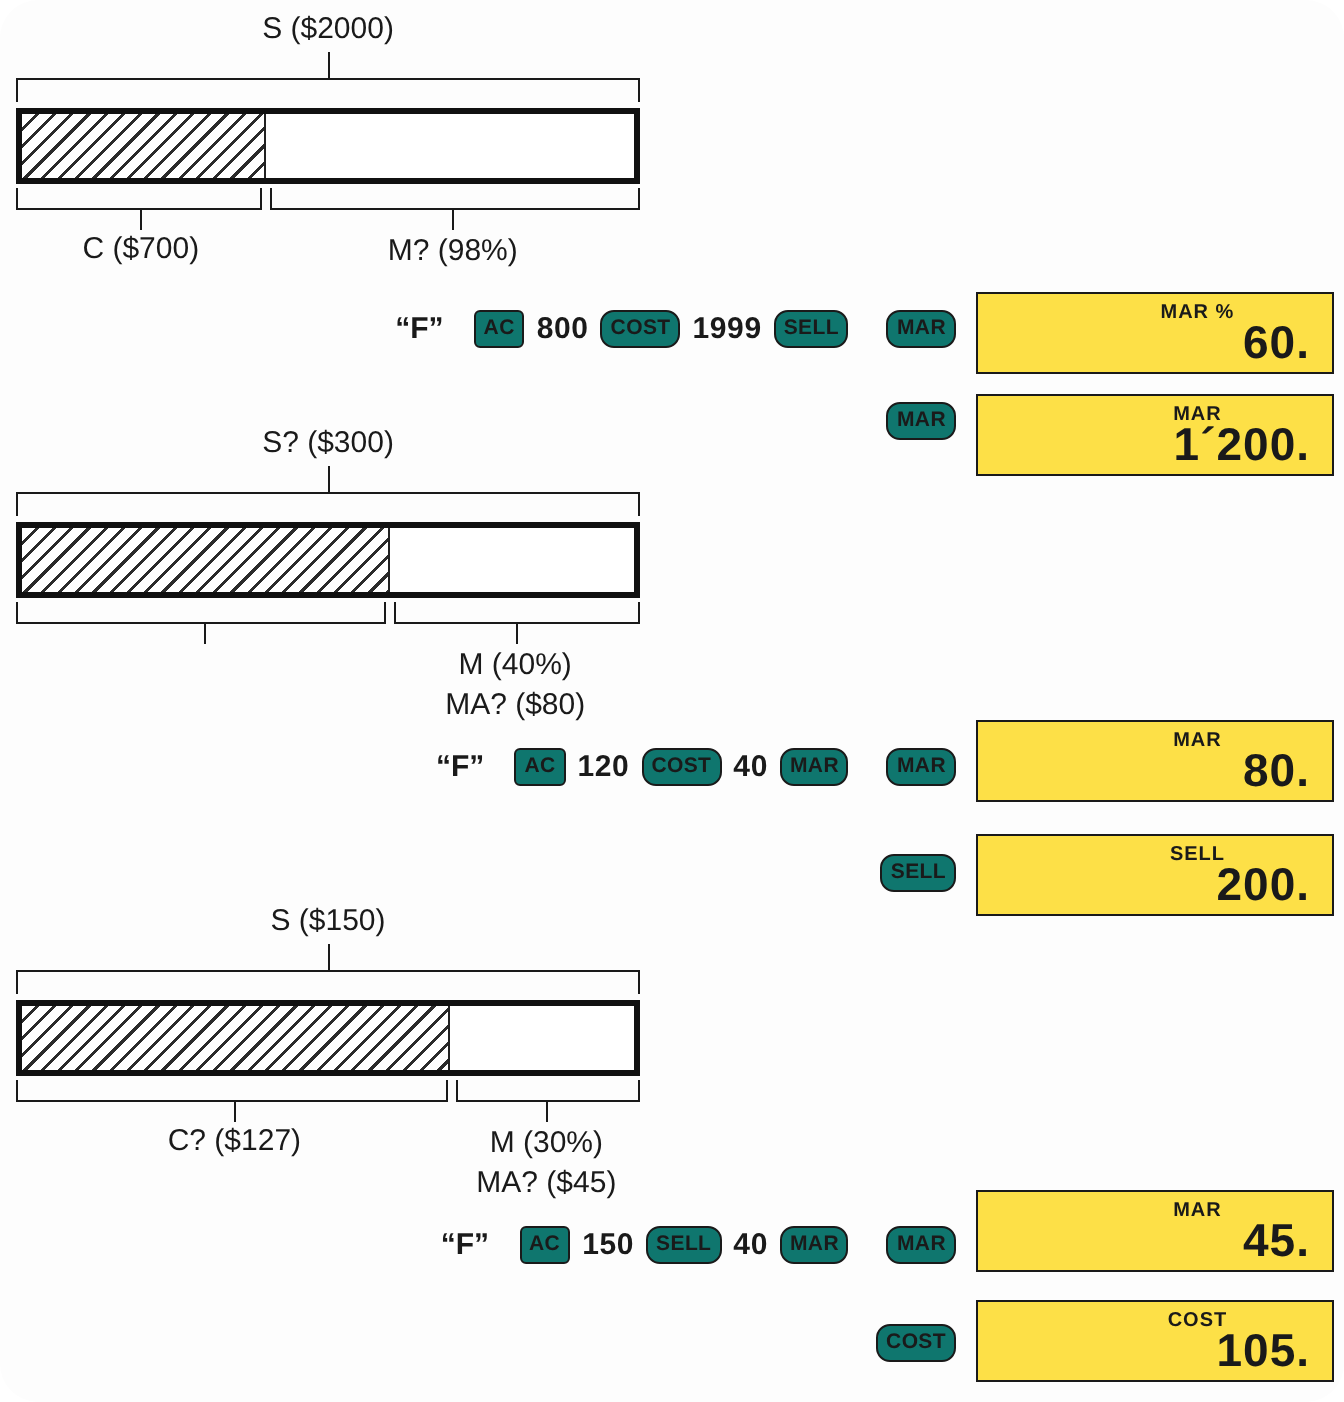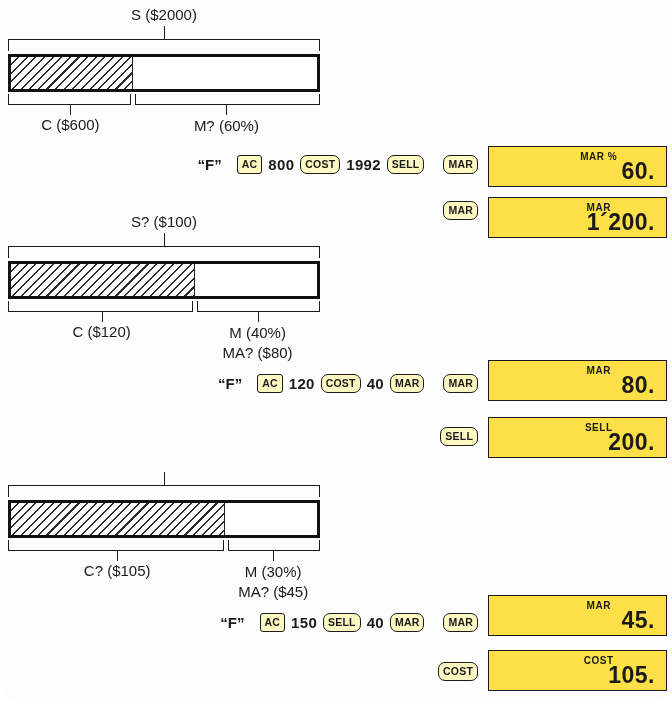--- a/index.html
+++ b/index.html
@@ -61,21 +61,21 @@
 
   
   .seq {
     position:absolute; right:194px; height:22px;
     display:flex; align-items:center; gap:6px; white-space:nowrap;
   }
   .mode { font-weight:bold; font-size:15px; margin-right:9px; }
   .num  { font-weight:bold; font-size:15px; letter-spacing:0.3px;text-align:right; }
   .key {
     display:inline-flex; align-items:center; justify-content:center;
-    border:1.7px solid #1a1a1a; border-radius:7px; background:#fef9c3;
+    border:1.7px solid #1a1a1a; border-radius:7px; background:#0f766e;
     font-weight:bold; font-size:10.5px; letter-spacing:0.2px;
     height:15px; padding:1px 4px; line-height:1;
   }
   .key.sq { border-radius:3px; }
   .gap { width:7px; }
   .key.solo { position:absolute; right:194px; }
 
   
   .display {
     position:absolute; left:488px; width:179px; height:41px;
@@ -101,60 +101,59 @@
     <div class="s-label">S ($2000)</div>
     <div class="tick tick-s"></div>
     <div class="top-bracket"></div>
     <div class="bar">
       <div class="hatch"></div>
     </div>
     <div class="bb-left"></div>
     <div class="bb-right"></div>
     <div class="tick tick-c"></div>
     <div class="tick tick-m"></div>
-    <div class="label-c">C ($600)</div>
+    <div class="label-c">C ($700)</div>
     <div class="label-m">
-      <div>M? (60%)</div>
+      <div>M? (98%)</div>
     </div>
   </div>
 
   <div class="seq" style="top:153px">
     <span class="mode">“F”</span>
     <span class="key sq">AC</span>
     <span class="num">800</span>
     <span class="key">COST</span>
-    <span class="num">1992</span>
+    <span class="num">1999</span>
     <span class="key">SELL</span>
     <span class="gap"></span>
     <span class="key">MAR</span>
   </div>
 
   <div class="display" style="top:146px">
     <span class="ind">MAR %</span>
     <span class="val">60.</span>
   </div>
 
   <span class="key solo" style="top:201px">MAR</span>
   <div class="display" style="top:197px">
     <span class="ind">MAR</span>
     <span class="val">1´200.</span>
   </div>
 
   <div class="diagram" style="top: 213px; --frac: 60;">
-    <div class="s-label">S? ($100)</div>
+    <div class="s-label">S? ($300)</div>
     <div class="tick tick-s"></div>
     <div class="top-bracket"></div>
     <div class="bar">
       <div class="hatch"></div>
     </div>
     <div class="bb-left"></div>
     <div class="bb-right"></div>
     <div class="tick tick-c"></div>
     <div class="tick tick-m"></div>
-    <div class="label-c">C ($120)</div>
     <div class="label-m">
       <div>M (40%)</div>
       <div>MA? ($80)</div>
     </div>
   </div>
 
   <div class="seq" style="top:372px">
     <span class="mode">“F”</span>
     <span class="key sq">AC</span>
     <span class="num">120</span>
@@ -170,30 +169,31 @@
     <span class="val">80.</span>
   </div>
 
   <span class="key solo" style="top:427px">SELL</span>
   <div class="display" style="top:417px">
     <span class="ind">SELL</span>
     <span class="val">200.</span>
   </div>
 
   <div class="diagram" style="top: 452px; --frac: 70;">
+    <div class="s-label">S ($150)</div>
     <div class="tick tick-s"></div>
     <div class="top-bracket"></div>
     <div class="bar">
       <div class="hatch"></div>
     </div>
     <div class="bb-left"></div>
     <div class="bb-right"></div>
     <div class="tick tick-c"></div>
     <div class="tick tick-m"></div>
-    <div class="label-c">C? ($105)</div>
+    <div class="label-c">C? ($127)</div>
     <div class="label-m">
       <div>M (30%)</div>
       <div>MA? ($45)</div>
     </div>
   </div>
 
   <div class="seq" style="top:611px">
     <span class="mode">“F”</span>
     <span class="key sq">AC</span>
     <span class="num">150</span>

